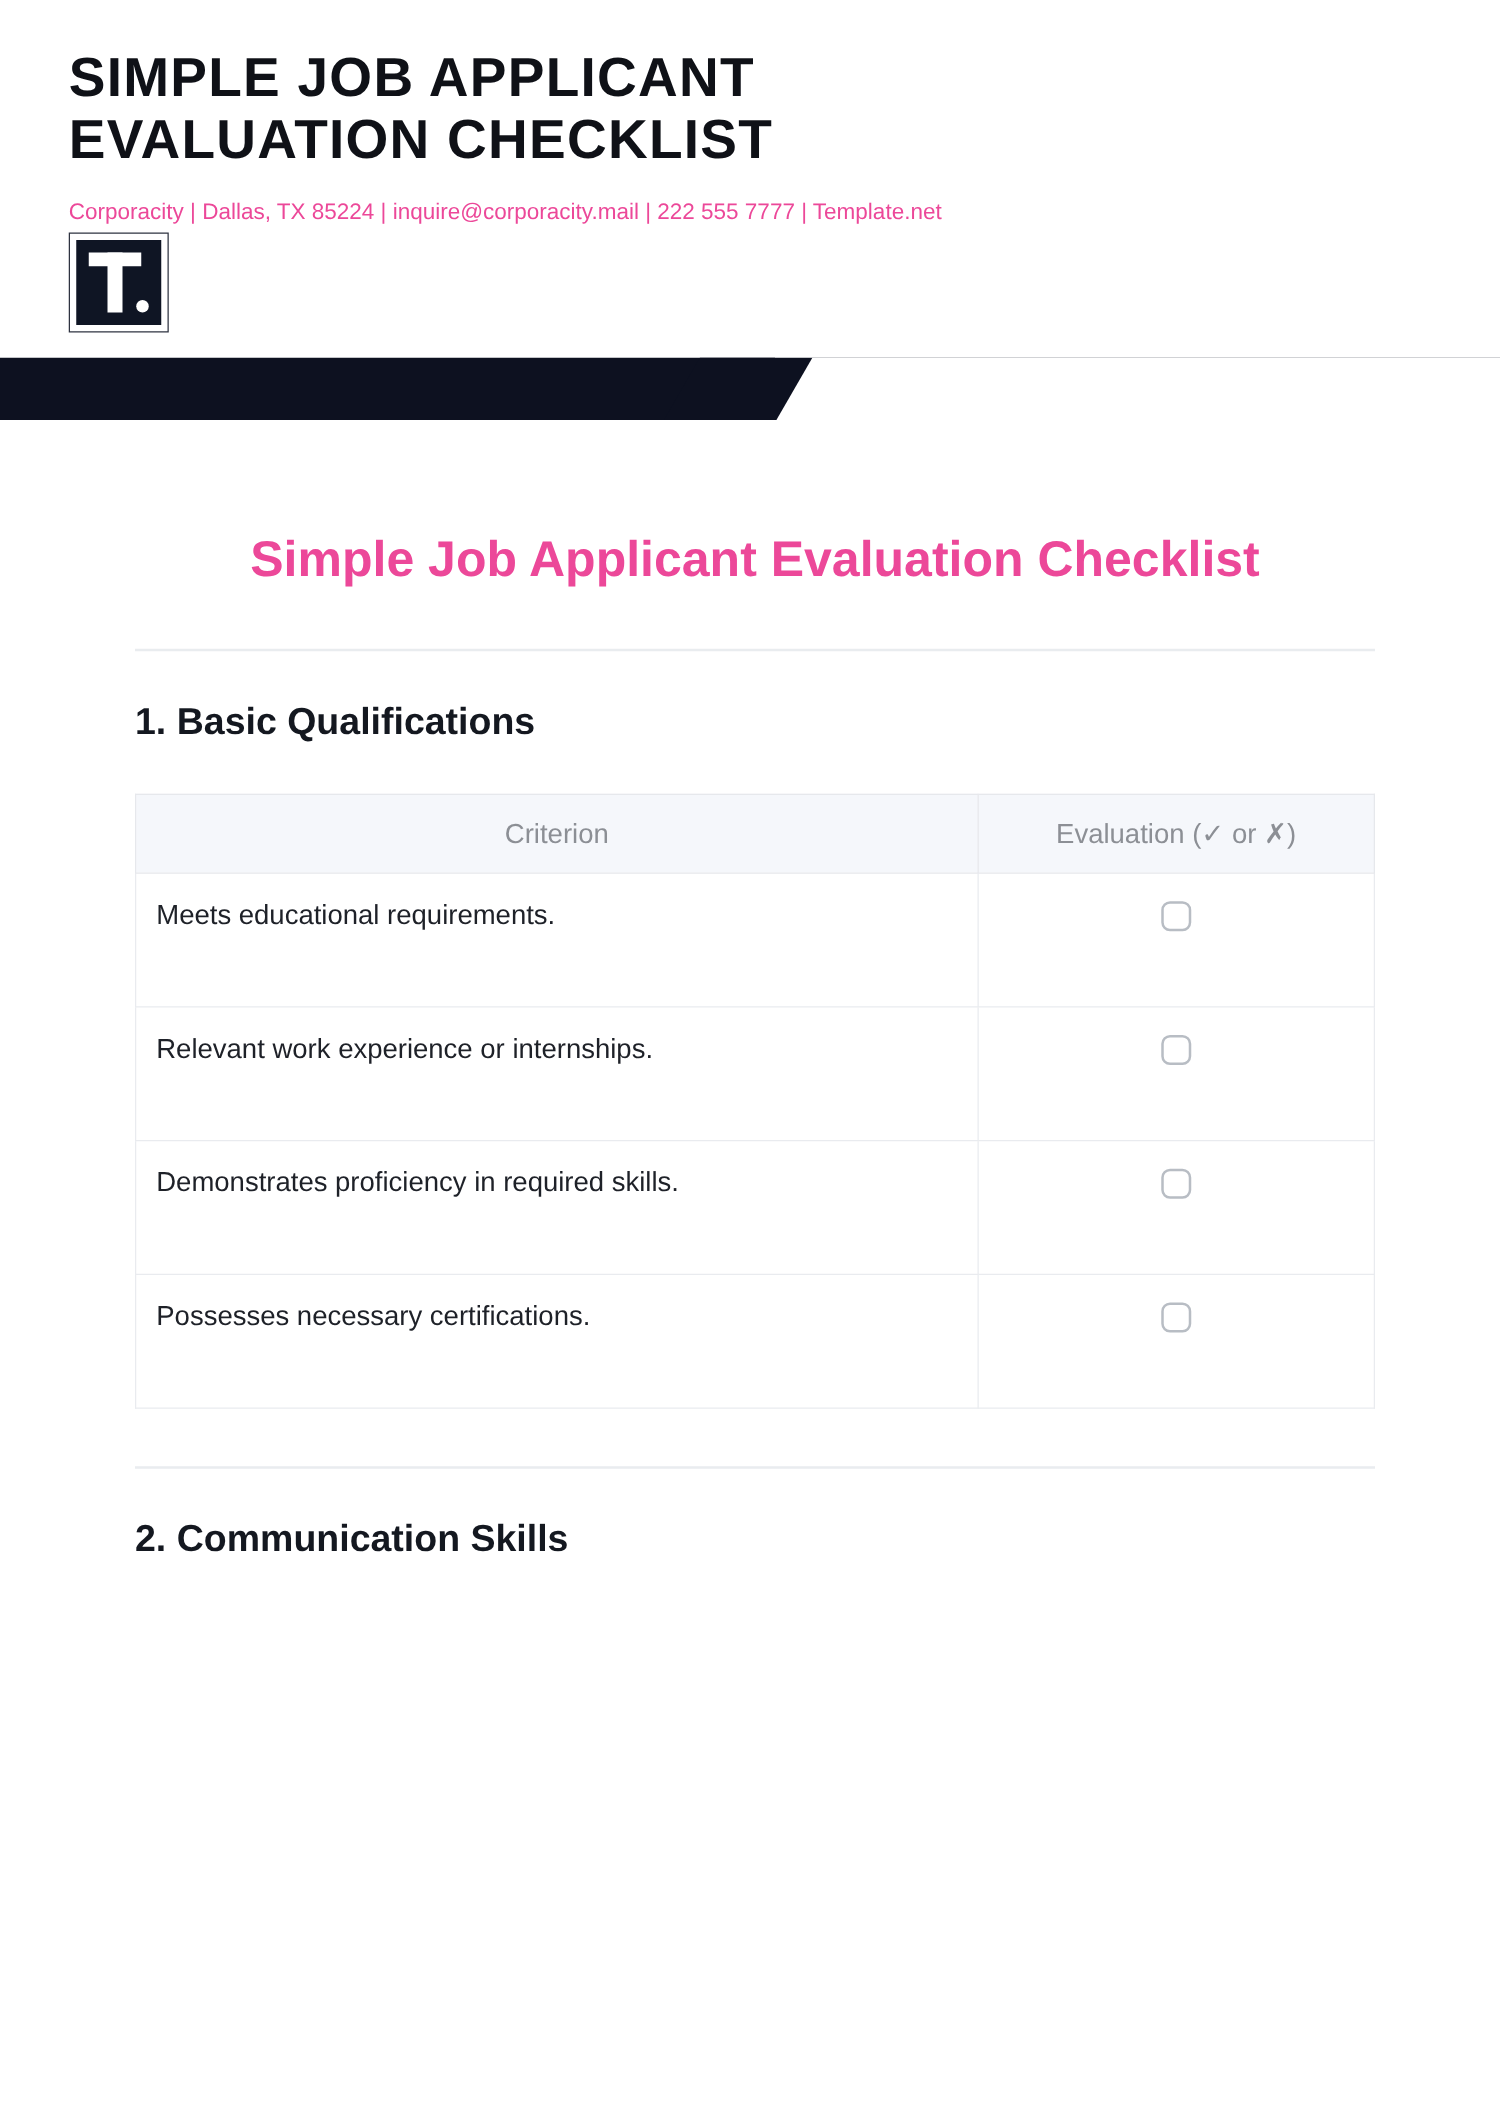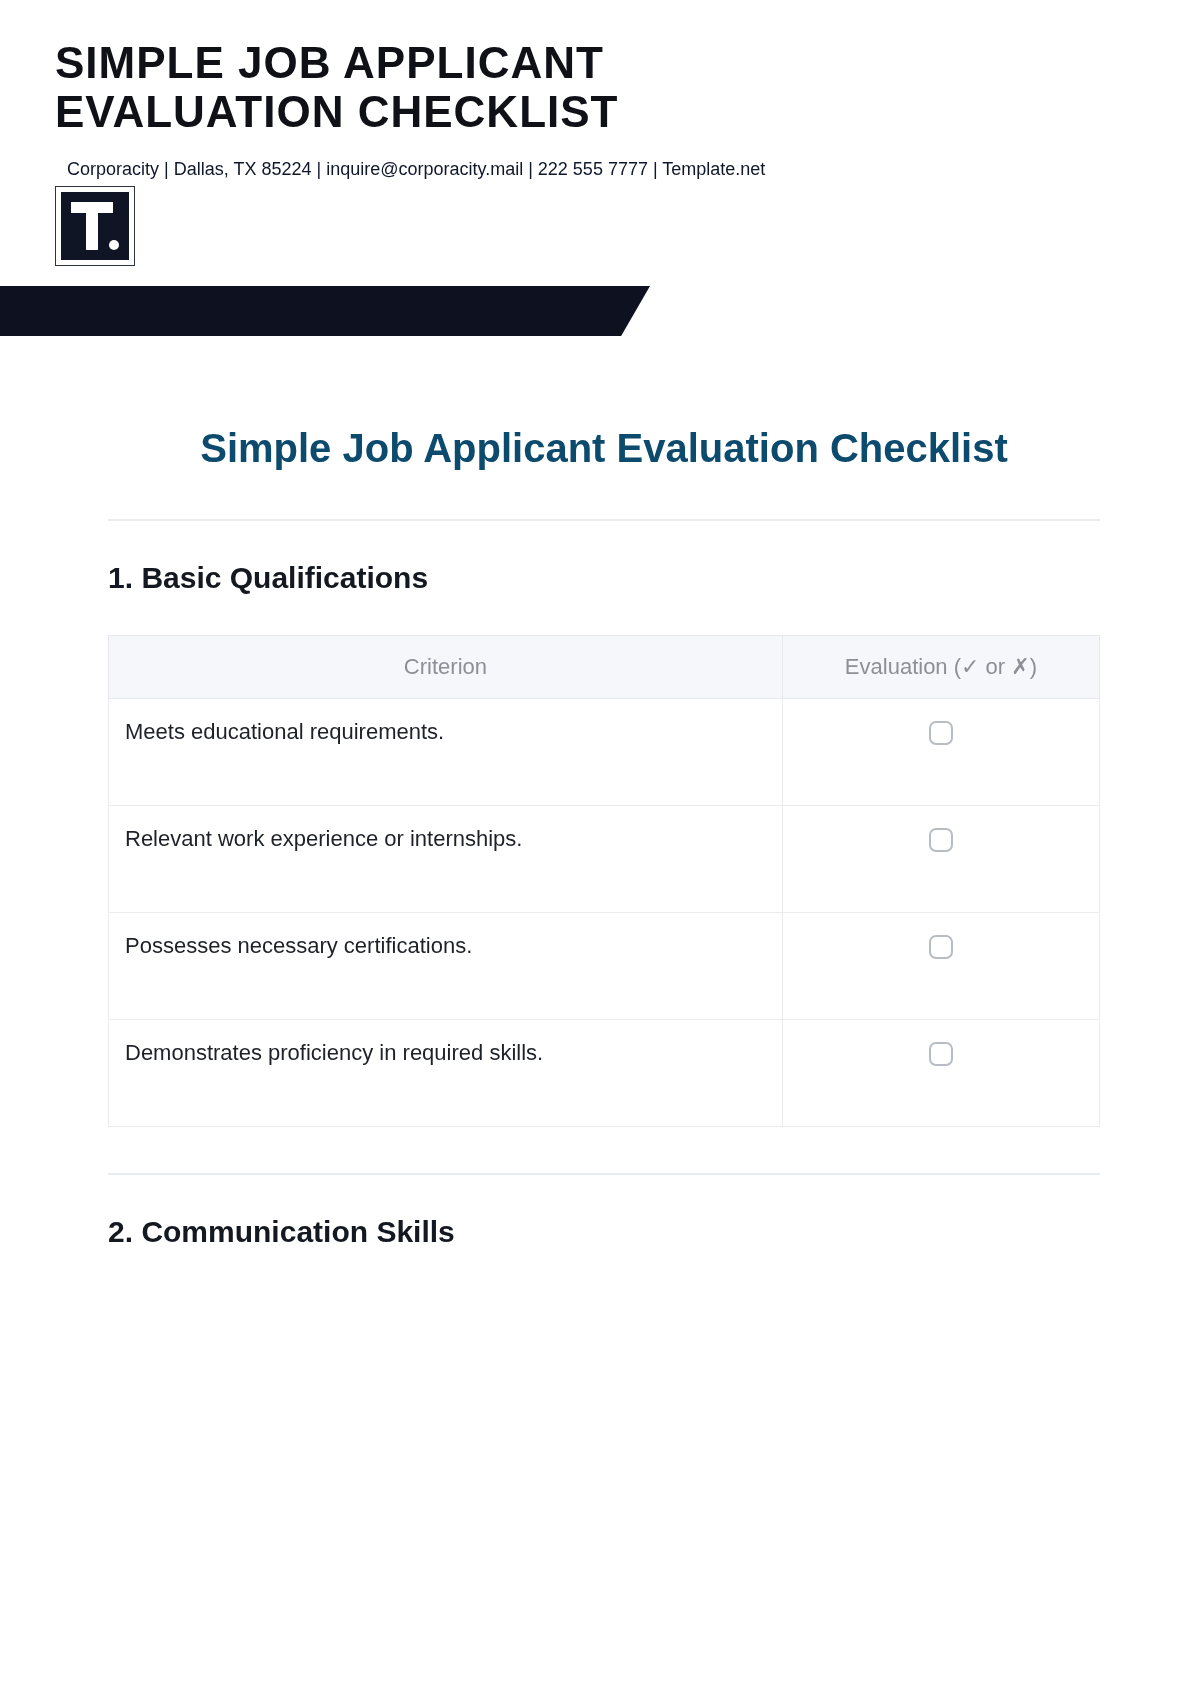--- a/index.html
+++ b/index.html
@@ -19,22 +19,21 @@
     font-size: 44px;
     font-weight: 900;
     letter-spacing: 1px;
     line-height: 1.12;
     text-transform: uppercase;
     color: #0f1117;
   }
   .subinfo {
     margin-top: 22px;
     font-size: 18px;
-    color: #0f172a;
-    margin-left: 12px;
+    color: #ec4899;
   }
   .logo-box {
     width: 80px;
     height: 80px;
     border: 1px solid #2e3340;
     display: flex;
     align-items: center;
     justify-content: center;
     margin-top: 6px;
   }
@@ -84,21 +83,21 @@
     background: #ffffff;
   }
 
   .content {
     padding: 90px 100px 0 108px;
   }
   .doc-heading {
     font-size: 40px;
     font-weight: 700;
     text-align: center;
-    color: #0c4a6e;
+    color: #ec4899;
   }
   .hr {
     border: none;
     border-top: 2px solid #e9ecef;
     margin: 48px 0 40px 0;
   }
   .section-title {
     font-size: 30px;
     font-weight: 700;
     color: #141820;
@@ -195,27 +194,27 @@
             <span class="chk"></span>
           </td>
         </tr>
         <tr>
           <td>Relevant work experience or internships.</td>
           <td class="eval-cell">
             <span class="chk"></span>
           </td>
         </tr>
         <tr>
+          <td>Demonstrates proficiency in required skills.</td>
+          <td class="eval-cell">
+            <span class="chk"></span>
+          </td>
+        </tr>
+        <tr>
           <td>Possesses necessary certifications.</td>
-          <td class="eval-cell">
-            <span class="chk"></span>
-          </td>
-        </tr>
-        <tr>
-          <td>Demonstrates proficiency in required skills.</td>
           <td class="eval-cell">
             <span class="chk"></span>
           </td>
         </tr>
       </tbody>
     </table>
   </div>
 
   <hr class="hr2">
 

